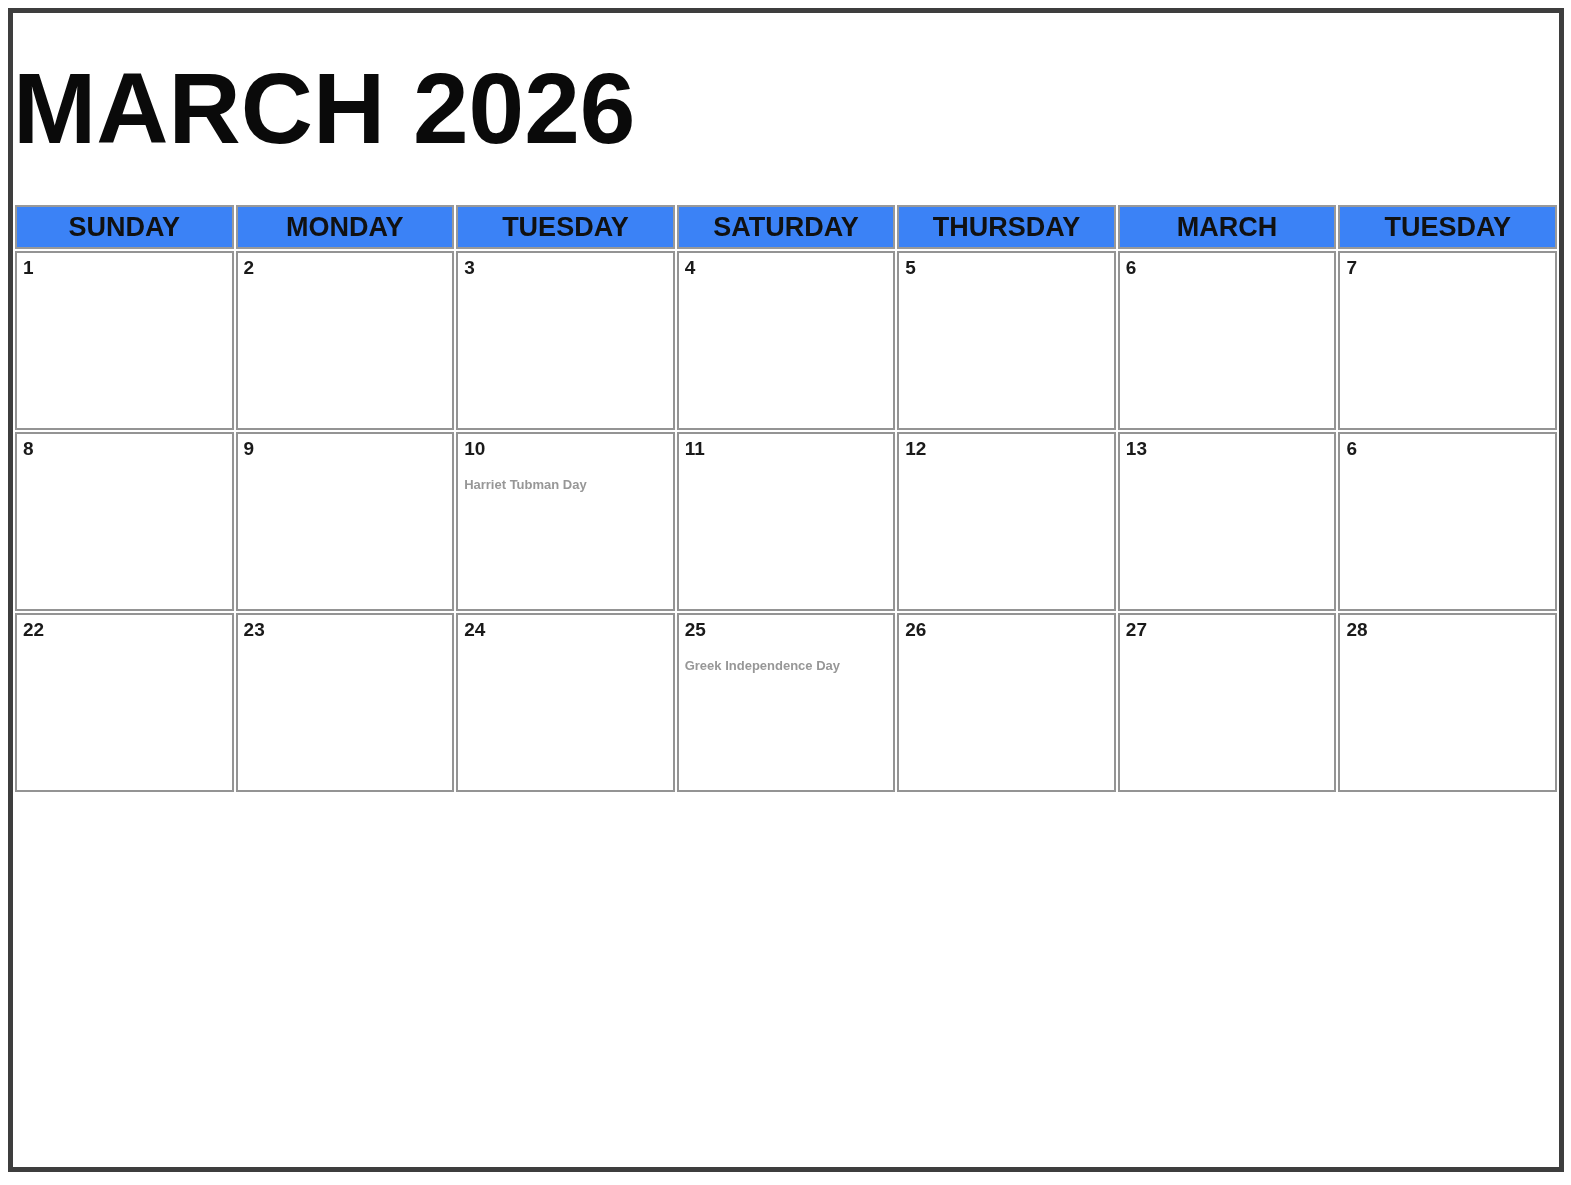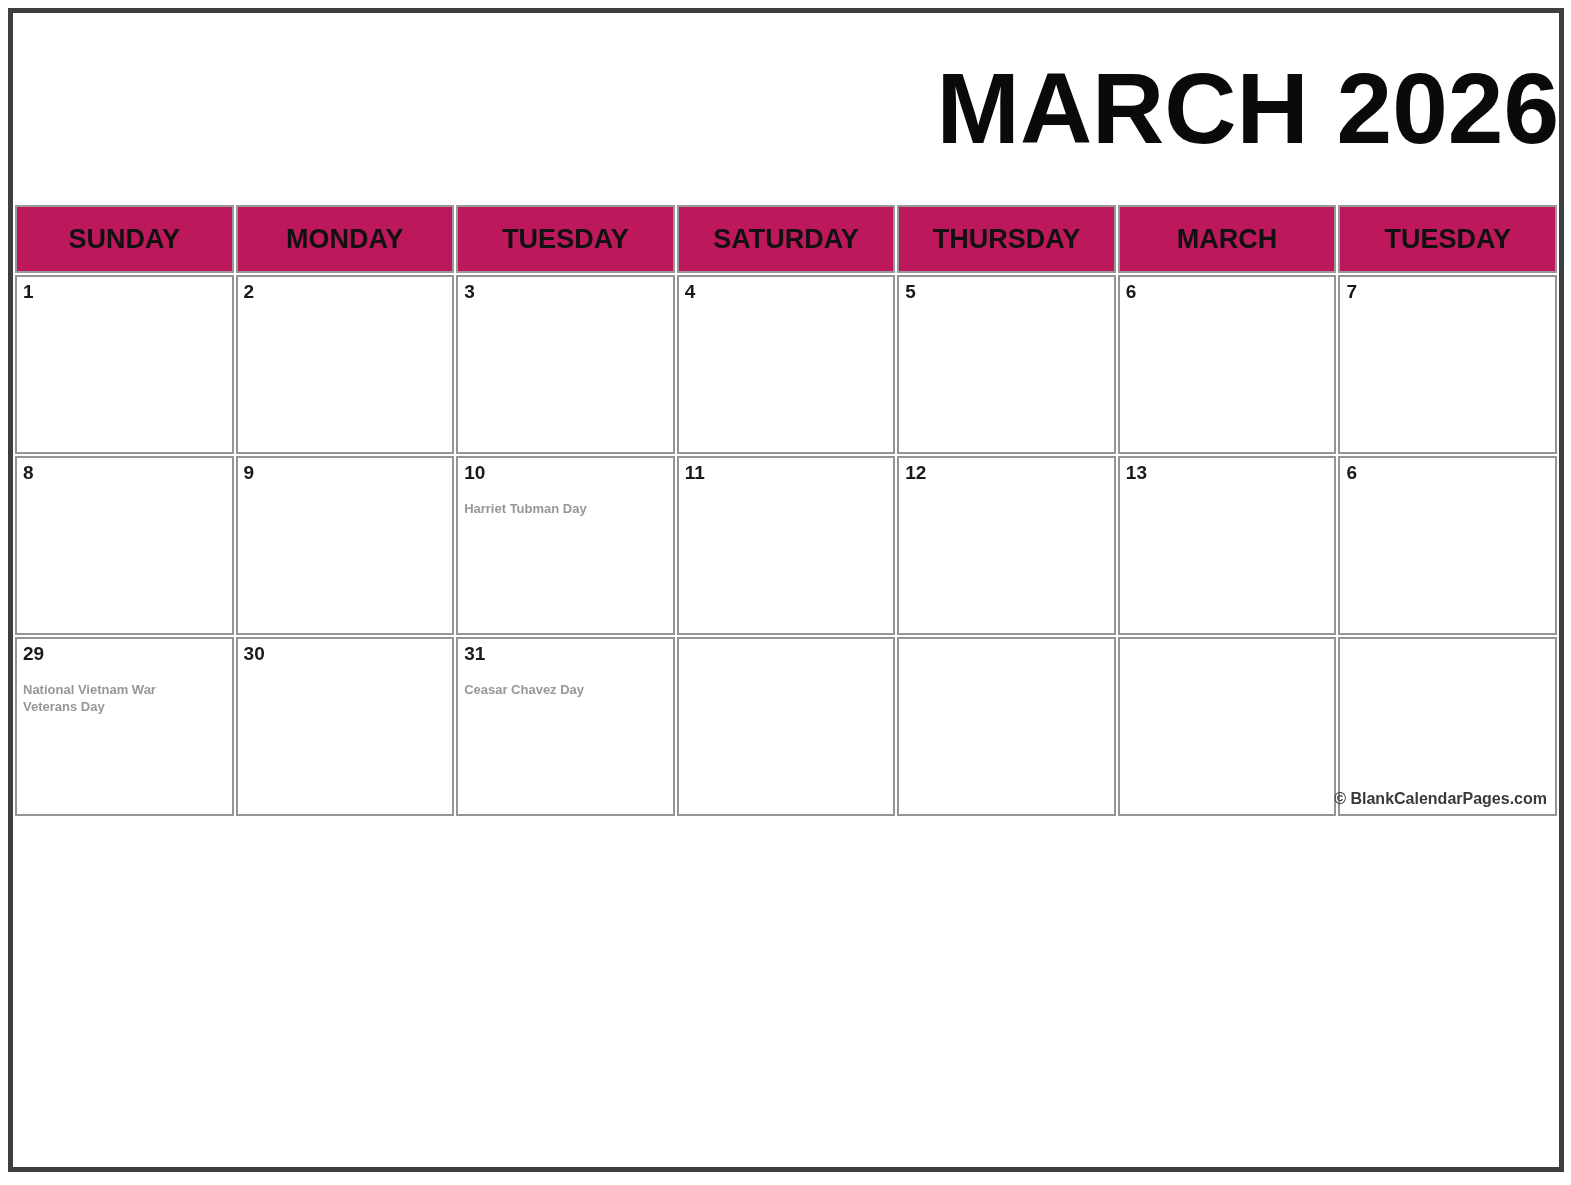--- a/index.html
+++ b/index.html
@@ -18,41 +18,41 @@
     width: 1546px;
     height: 1154px;
     border: 5px solid #3e3e3e;
     background: #ffffff;
     box-sizing: content-box;
   }
   .title-area {
     height: 190px;
     display: flex;
     align-items: center;
-    justify-content: flex-end;
+    justify-content: flex-start;
   }
   .title-area h1 {
     margin: 0;
     font-size: 100px;
     font-weight: bold;
     color: #0a0a0a;
     letter-spacing: 0px;
     line-height: 1;
   }
   table.calendar {
     width: 100%;
     table-layout: fixed;
     border-collapse: separate;
     border-spacing: 2px;
   }
   table.calendar th {
-    background: #be185d;
+    background: #3b82f6;
     border: 2px solid #999999;
     height: 40px;
-    padding: 12px;
+    padding: 0;
     font-size: 27px;
     font-weight: bold;
     color: #111111;
     text-align: center;
     vertical-align: middle;
   }
   table.calendar td {
     background: #ffffff;
     border: 2px solid #949494;
     height: 167px;
@@ -146,32 +146,37 @@
           </td>
           <td>
             <div class="day-num">13</div>
           </td>
           <td>
             <div class="day-num">6</div>
           </td>
         </tr>
         <tr>
           <td>
-            <div class="day-num">29</div>
-            <div class="holiday">National Vietnam War Veterans Day</div>
+            <div class="day-num">22</div>
           </td>
           <td>
-            <div class="day-num">30</div>
+            <div class="day-num">23</div>
           </td>
           <td>
-            <div class="day-num">31</div>
-            <div class="holiday">Ceasar Chavez Day</div>
+            <div class="day-num">24</div>
           </td>
-          <td></td>
-          <td></td>
-          <td></td>
           <td>
-            <div class="footer-credit">© BlankCalendarPages.com</div>
+            <div class="day-num">25</div>
+            <div class="holiday">Greek Independence Day</div>
+          </td>
+          <td>
+            <div class="day-num">26</div>
+          </td>
+          <td>
+            <div class="day-num">27</div>
+          </td>
+          <td>
+            <div class="day-num">28</div>
           </td>
         </tr>
       </tbody>
   </table>
 </div>
 
 </body></html>

